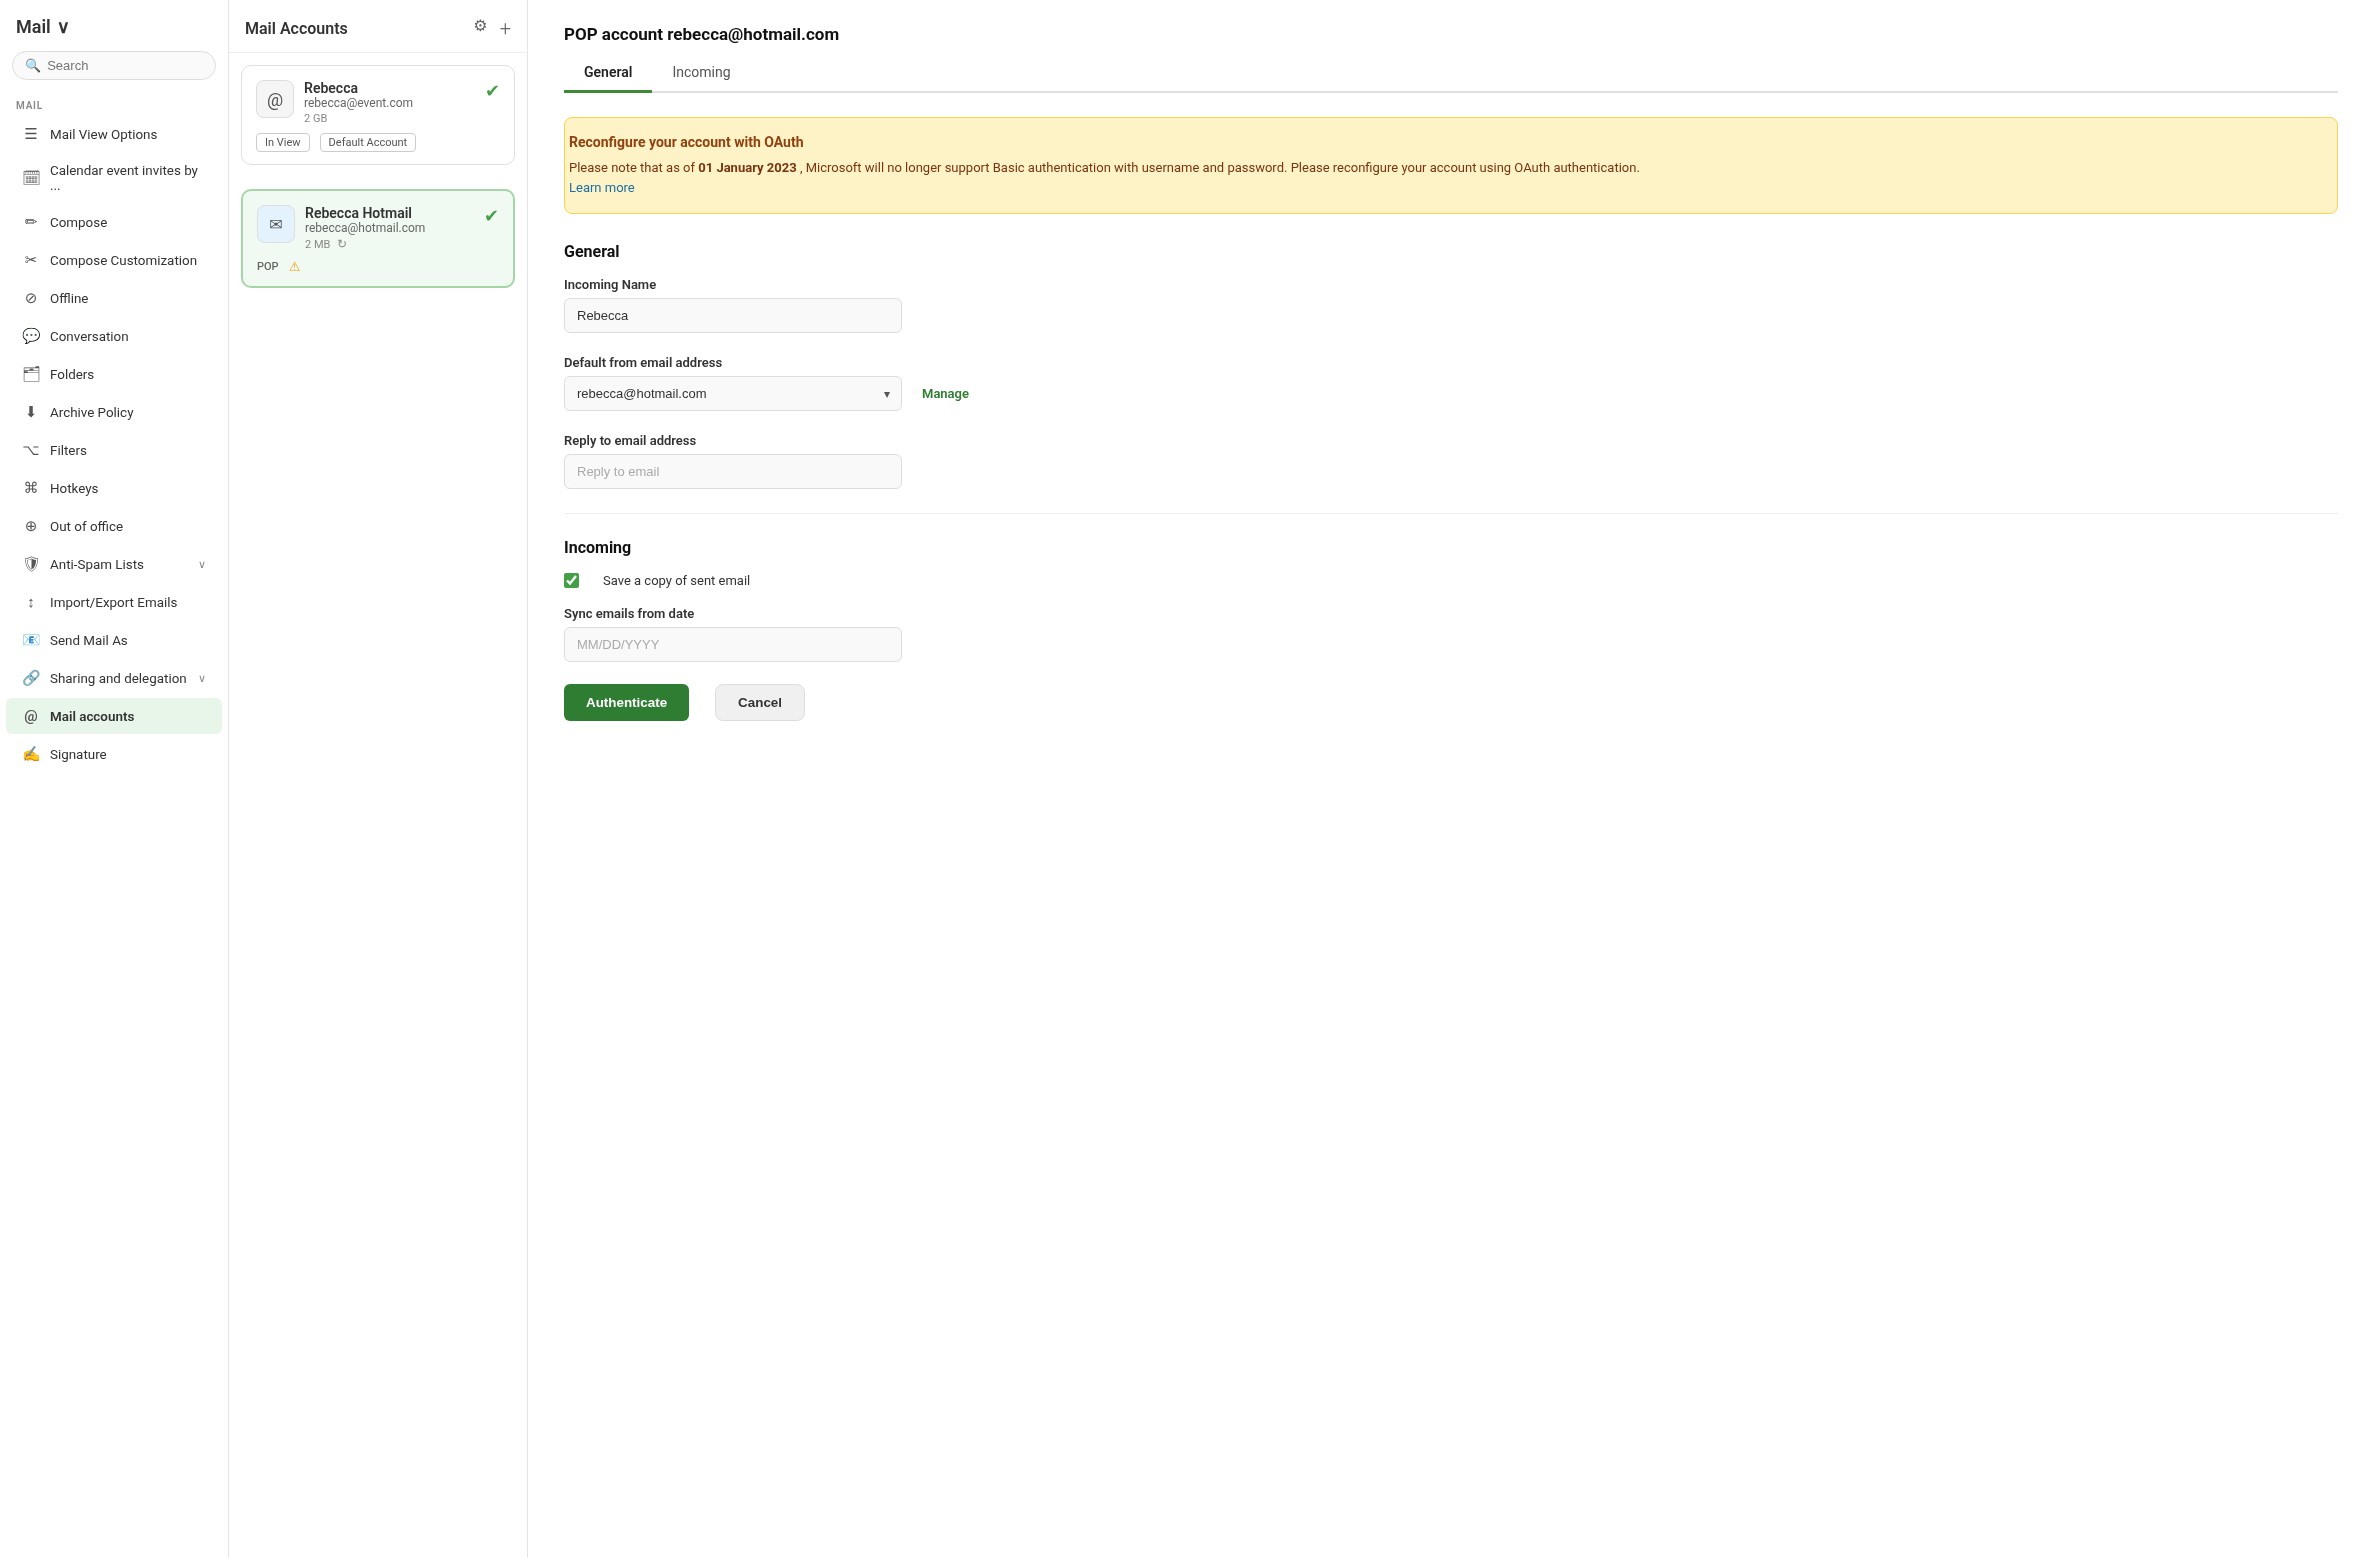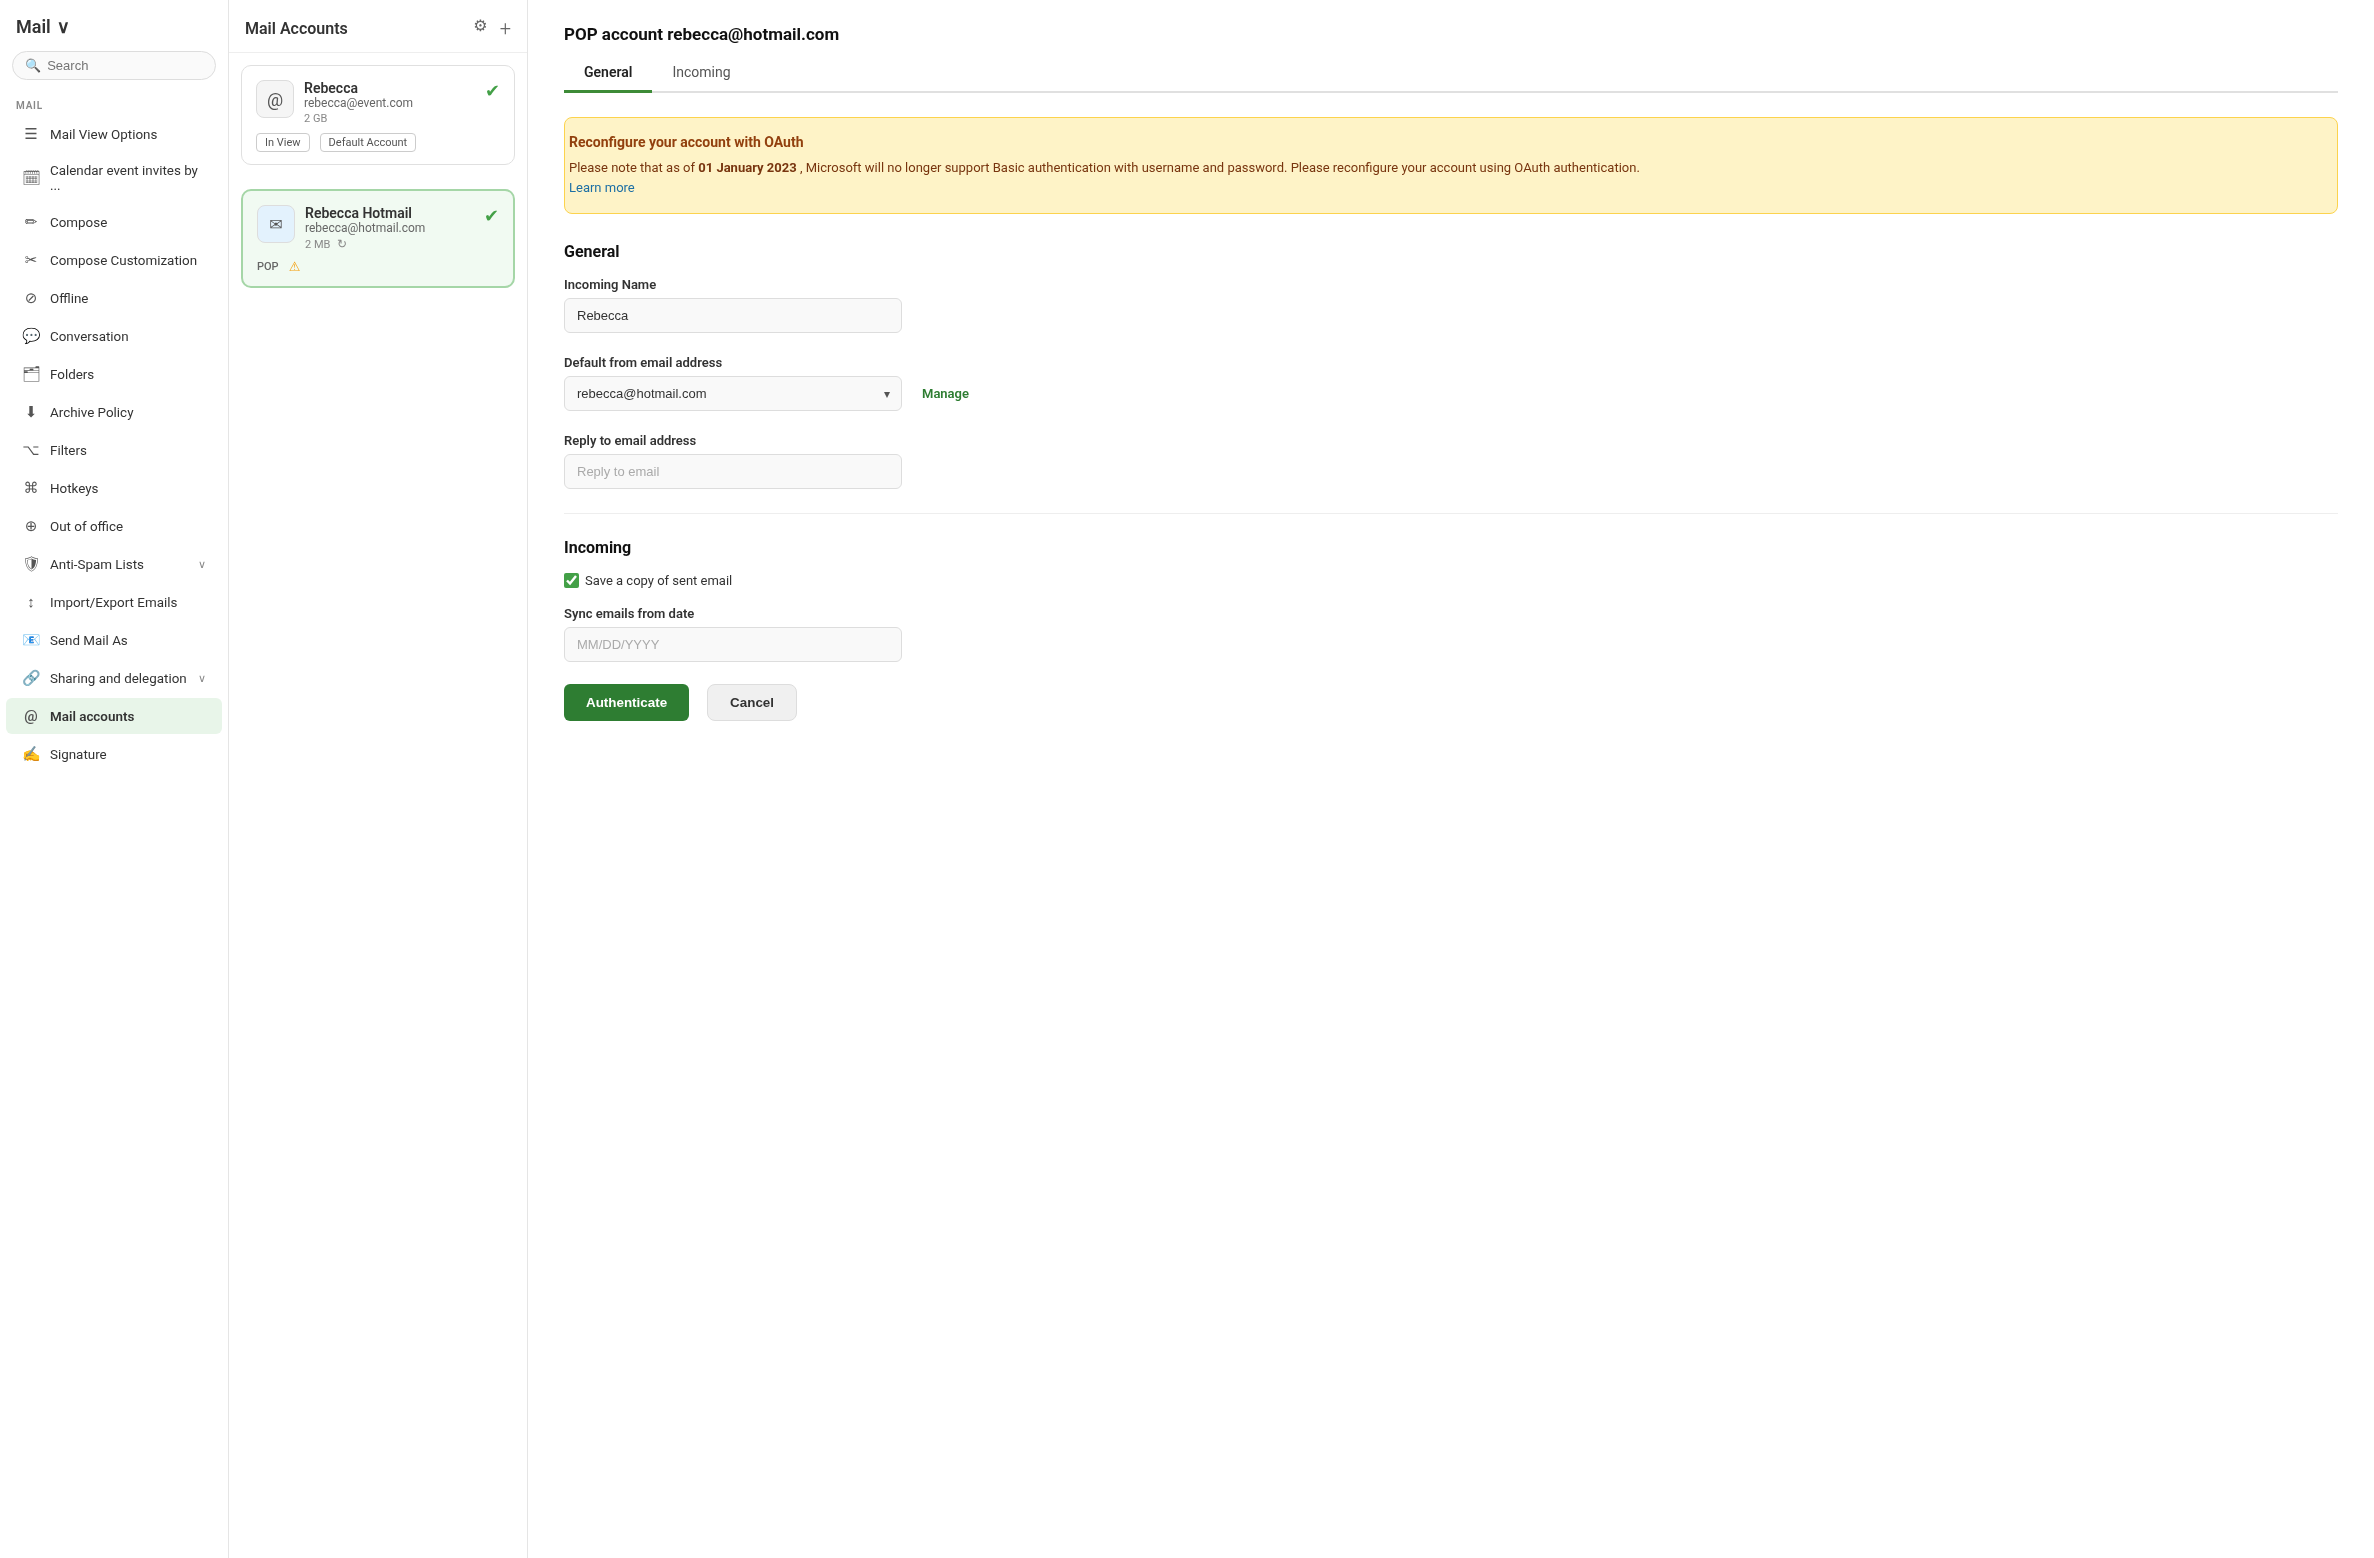--- a/index.html
+++ b/index.html
@@ -51,26 +51,26 @@
     .field-label { font-size: 13px; font-weight: 600; color: #333; margin-bottom: 6px; }
     .field-group { margin-bottom: 22px; }
     .field-input { width: 100%; max-width: 338px; border: 1px solid #ddd; border-radius: 6px; padding: 9px 12px; font-size: 13px; background: #f9f9f9; outline: none; color: #333; }
     .field-input::placeholder { color: #aaa; }
     .field-row { display: flex; align-items: center; gap: 12px; }
     .field-select { max-width: 338px; width: 100%; border: 1px solid #ddd; border-radius: 6px; padding: 9px 12px; font-size: 13px; background: #f9f9f9; outline: none; color: #333; appearance: none; cursor: pointer; }
     .select-wrapper { position: relative; display: inline-block; max-width: 338px; width: 100%; }
     .select-wrapper::after { content: '▾'; position: absolute; right: 12px; top: 50%; transform: translateY(-50%); color: #555; pointer-events: none; font-size: 12px; }
     .manage-link { color: #2e7d32; font-weight: 600; font-size: 13px; cursor: pointer; white-space: nowrap; text-decoration: none; margin-left: 8px; }
     .section-divider { border: none; border-top: 1px solid #eee; margin: 24px 0; }
-    .checkbox-row { display: flex; align-items: center; gap: 6px; margin-bottom: 18px; }
+    .checkbox-row { display: flex; align-items: center; gap: 24px; margin-bottom: 18px; }
     .checkbox-row input[type="checkbox"] { accent-color: #43a047; width: 15px; height: 15px; cursor: pointer; }
     .checkbox-label { font-size: 13px; color: #333; }
     .btn-primary { background: #2e7d32; color: #fff; border: none; border-radius: 6px; padding: 10px 22px; font-size: 13.4px; font-weight: 600; cursor: pointer; }
     .btn-secondary { background: #f0f0f0; color: #333; border: 1px solid #ddd; border-radius: 8px; padding: 10px 22px; font-size: 13.4px; font-weight: 600; cursor: pointer; }
-    .btn-row { display: flex; gap: 18px; margin-top: 8px; }
+    .btn-row { display: flex; gap: 26px; margin-top: 8px; }
   </style>
 </head>
 <body>
 
 <aside class="sidebar">
   <div class="sidebar-header">
     <span>Mail</span>
     <span style="cursor:pointer;">∨</span>
   </div>
   <div class="sidebar-search">

